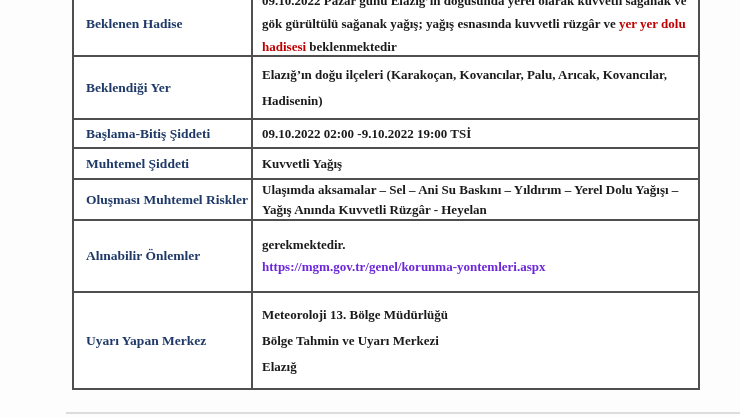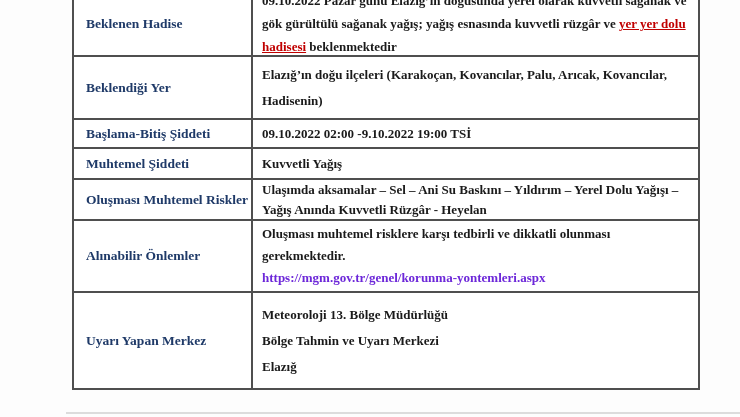--- a/index.html
+++ b/index.html
@@ -25,21 +25,21 @@
     padding:0 9px;
     color:#1a1a1a; font-weight:bold; font-size:13px;
   }
   .vlines { width:100%; }
   .line { white-space:nowrap; }
   .r1 .line { line-height:23px; font-size:13px; }
   .r2 .line { line-height:26px; }
   .r5 .line { line-height:20px;font-family:Liberation Serif, serif; }
   .r6 .line { line-height:22px; }
   .r7 .line { line-height:26px; text-align:left; }
-  .red { color:#c00000;text-decoration:underline; }
+  .red { color:#c00000; }
   .link { color:#6d28d9; text-decoration:none; cursor:pointer; }
 
   .bottom-rule {
     position:absolute; left:66px; right:0; top:412px; height:2px;
     background:#dcdcdc;
   }
 </style>
 </head>
 <body>
 
@@ -89,21 +89,20 @@
         <div class="line">Ulaşımda aksamalar – Sel – Ani Su Baskını – Yıldırım – Yerel Dolu Yağışı –</div>
         <div class="line">Yağış Anında Kuvvetli Rüzgâr - Heyelan</div>
       </div>
     </div>
 
     <div class="cell label bt r6">
       <span>Alınabilir Önlemler</span>
     </div>
     <div class="cell value bt r6">
       <div class="vlines">
-        <div class="line">Oluşması muhtemel risklere karşı tedbirli ve dikkatli olunması</div>
         <div class="line">gerekmektedir.</div>
         <div class="line"><a class="link">https://mgm.gov.tr/genel/korunma-yontemleri.aspx</a></div>
       </div>
     </div>
 
     <div class="cell label bt r7">
       <span>Uyarı Yapan Merkez</span>
     </div>
     <div class="cell value bt r7">
       <div class="vlines">

